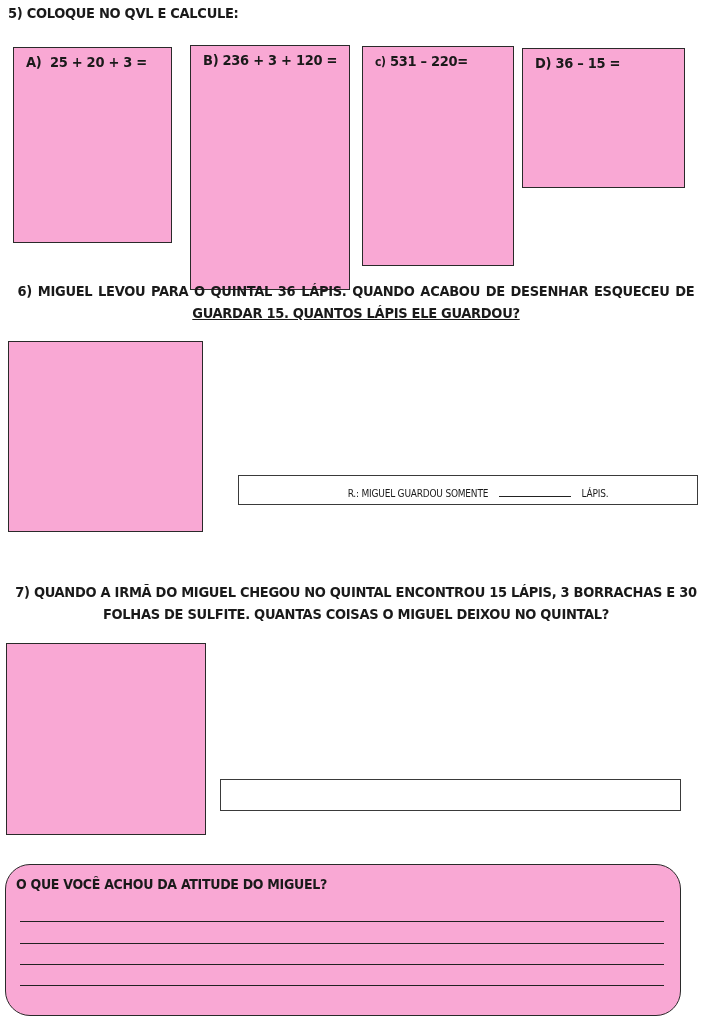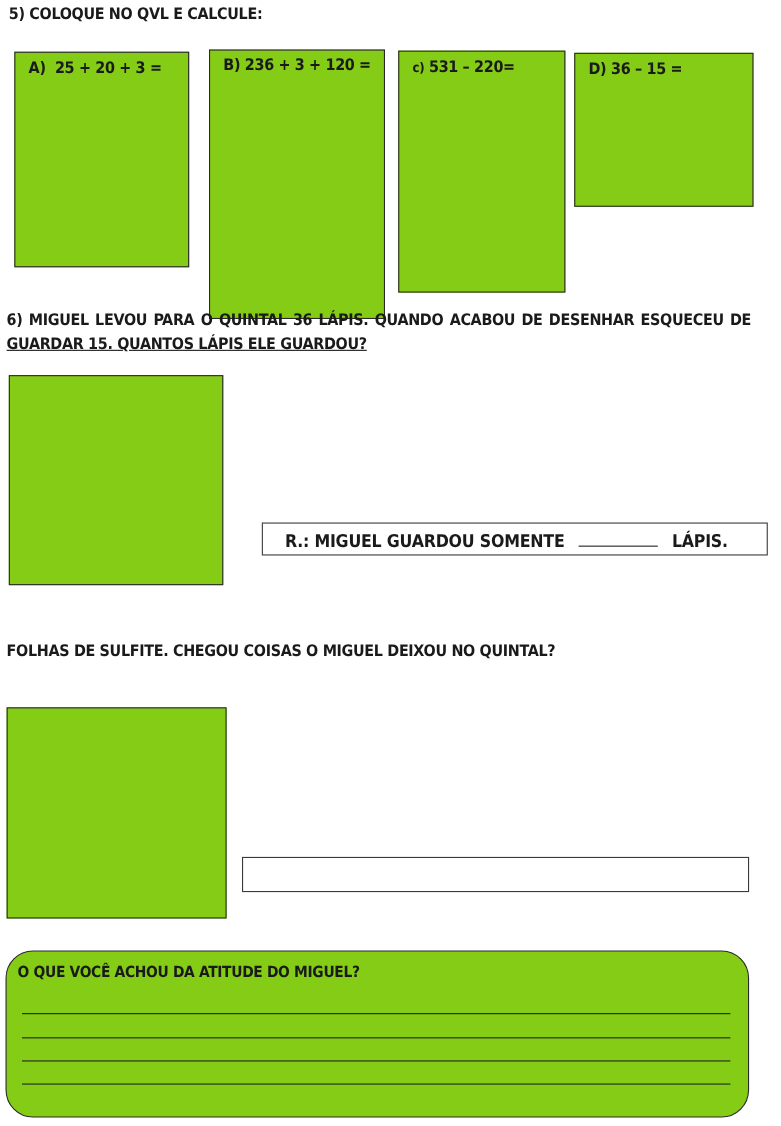--- a/index.html
+++ b/index.html
@@ -1,34 +1,34 @@
 <!DOCTYPE html>
 <html><head>
   <meta charset="utf-8">
   <style>
     html, body { margin: 0; padding: 0; }
     body {
       width: 710px; height: 1024px; position: relative; overflow: hidden;
       background: #ffffff; color: #1a1a1a;
       font-family: "DejaVu Sans Condensed", "Liberation Sans Narrow", "Liberation Sans", sans-serif;
     }
-    .abs { position: absolute; }
+    .abs { position: absolute; text-align: center; }
     .heading {
       font-size: 14.5px; font-weight: bold; letter-spacing: -0.3px; line-height: 22px;
       font-stretch: condensed;
     }
-    .box { border: 1.5px solid #2a2a2a; box-sizing: border-box; background: #84cc16; }
+    .box { border: 1.5px solid #2a2a2a; box-sizing: border-box; background: #f9a8d4; }
     .box-label {
       position: absolute; left: 12px; top: 6px;
       font-size: 14.5px; font-weight: bold; letter-spacing: -0.3px; white-space: nowrap;
     }
     .box-label .small { font-size: 12px; }
     .answer-box {
       border: 1.5px solid #3a3a3a; box-sizing: border-box;
-      font-size: 16px; font-weight: bold; letter-spacing: -0.2px;
+      font-size: 10px; font-weight: normal; letter-spacing: -0.2px;
       padding: 6px 0 0 20px; white-space: nowrap;
     }
     .blank {
       display: inline-block; width: 72px; border-bottom: 1.5px solid #222;
       margin: 0 8px; height: 14px; vertical-align: baseline;
     }
     .line { position: absolute; left: 14px; right: 16px; height: 0; border-top: 1.5px solid #222; }
   </style>
 </head>
 <body>
@@ -63,21 +63,22 @@
 
 <div class="abs box" style="left:8px; top:341px; width:195px; height:191px;"></div>
 
 <div class="abs answer-box" style="left:238px; top:475px; width:460px; height:30px;">
   <span>R.: MIGUEL GUARDOU SOMENTE</span>
   <span class="blank"></span>
   <span>LÁPIS.</span>
 </div>
 
 <div class="abs heading" style="left:6px; top:581px; width:700px;">
-  <div style="white-space:nowrap;">FOLHAS DE SULFITE. CHEGOU COISAS O MIGUEL DEIXOU NO QUINTAL?</div>
+  <div style="white-space:nowrap;">7) QUANDO A IRMÃ DO MIGUEL CHEGOU NO QUINTAL ENCONTROU 15 LÁPIS, 3 BORRACHAS E 30</div>
+  <div style="white-space:nowrap;">FOLHAS DE SULFITE. QUANTAS COISAS O MIGUEL DEIXOU NO QUINTAL?</div>
 </div>
 
 <div class="abs box" style="left:6px; top:643px; width:200px; height:192px;"></div>
 
 <div class="abs answer-box" style="left:220px; top:779px; width:461px; height:32px;">
   <span></span>
 </div>
 
 <div class="abs box" style="left:5px; top:864px; width:676px; height:152px; border-width:1.5px;border-radius:25px;">
   <div class="abs heading" style="left:10px; top:8px; font-size:14px;">O QUE VOCÊ ACHOU DA ATITUDE DO MIGUEL?</div>

